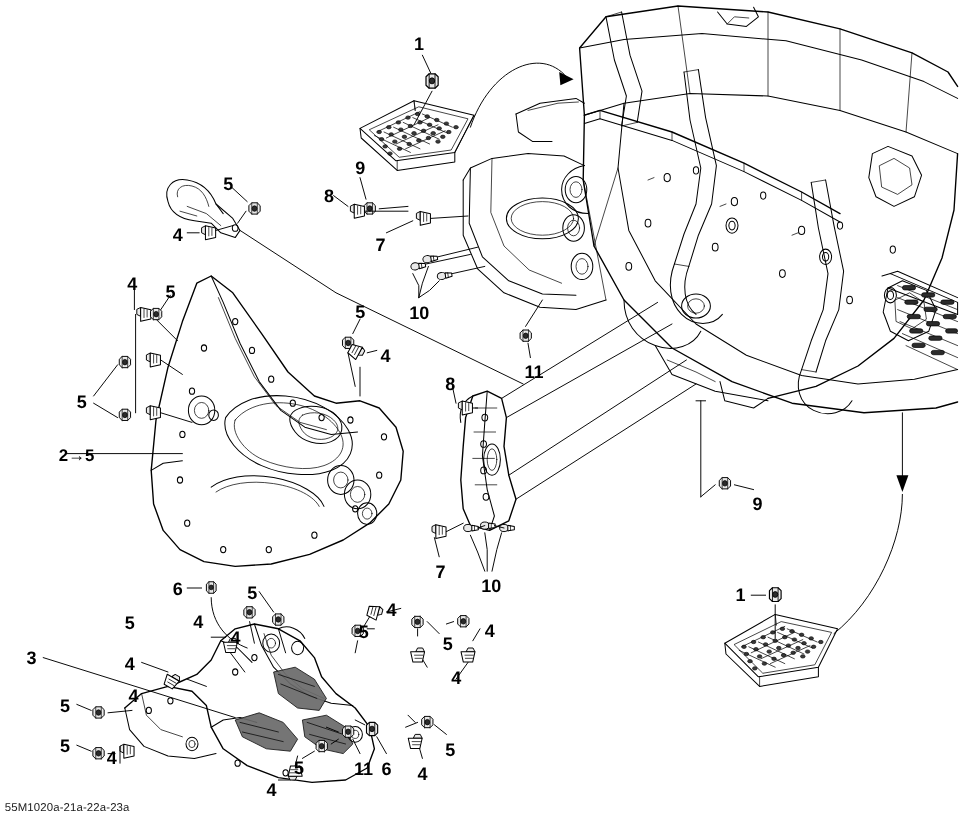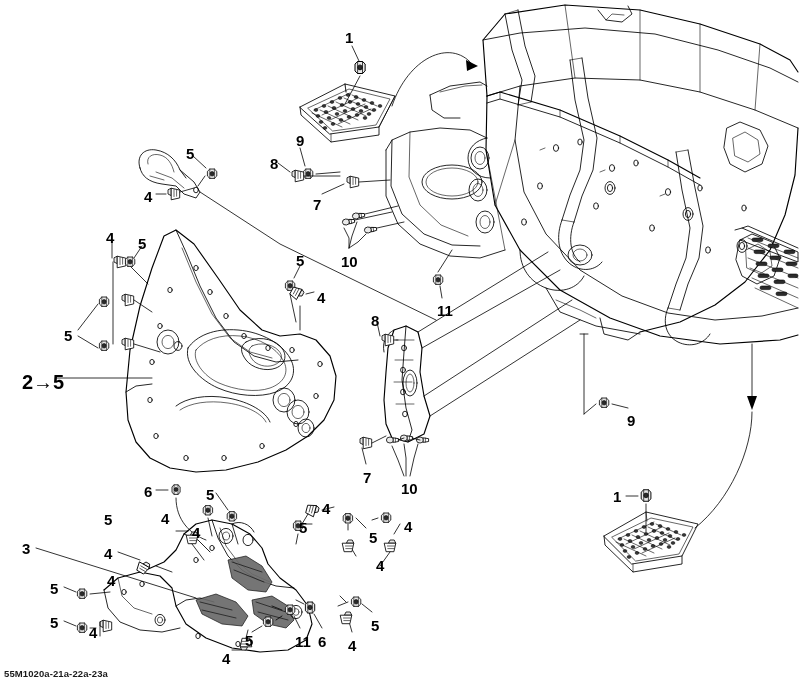--- a/index.html
+++ b/index.html
@@ -28,30 +28,31 @@
     position: absolute;
     font-family: "Liberation Sans", sans-serif;
     font-size: 15px;
     font-weight: 700;
     color: #000000;
     line-height: 1;
     white-space: nowrap;
     user-select: none;
   }
   .callout-label.wide {
-    font-size: 20px;
+    font-size: 14px;
     letter-spacing: 0px;
+    margin-left: 27px;
   }
   #footer-code {
     position: absolute;
     left: 4px;
     top: 668px;
     font-family: "Liberation Sans", sans-serif;
     font-size: 9.5px;
-    font-weight: 700;
+    font-weight: 400;
     color: #1a1a1a;
     letter-spacing: 0.1px;
     white-space: nowrap;
     text-align: right;
   }
 </style>
 </head>
 <body>
 
 <div id="page">

